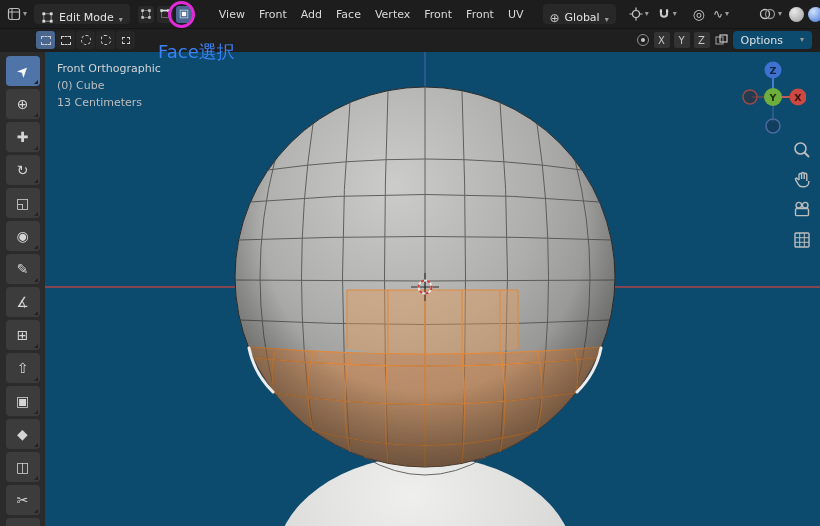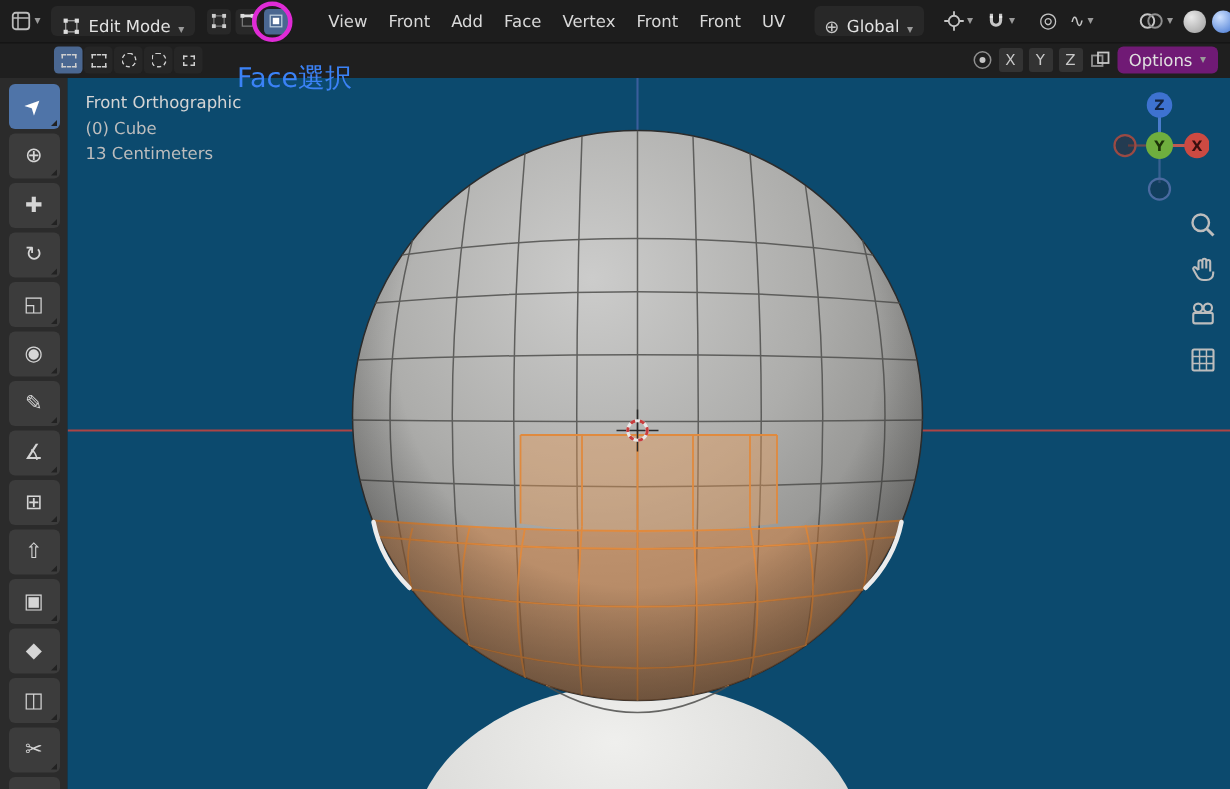--- a/index.html
+++ b/index.html
@@ -29,21 +29,21 @@
   
   .row2{height:24px;background:#1f1f1f;display:flex;align-items:center;box-shadow:0 1px 0 #151515 inset}
   .selgroup{display:flex;gap:1px;margin-left:36px}
   .selbtn{width:19px;height:18px;border-radius:3px;background:#262626;display:flex;align-items:center;justify-content:center}
   .selbtn.active{background:#4a6791}
   .dash-sq{width:10px;height:9px;border:1px dashed #cfcfcf}
   .dash-circ{width:10px;height:10px;border:1px dashed #cfcfcf;border-radius:50%}
   .right2{margin-left:auto;display:flex;align-items:center;gap:4px;padding-right:8px}
   .xyzbtn{min-width:16px;height:16px;background:#333;border-radius:2px;font-size:10px;color:#c8c8c8;
       display:flex;align-items:center;justify-content:center;padding:0 3px}
-  .options-dd{display:flex;align-items:center;gap:5px;background:#701a75;border-radius:4px;height:18px;
+  .options-dd{display:flex;align-items:center;gap:17px;background:#0c4a6e;border-radius:4px;height:18px;
       padding:0 8px;font-size:11px;color:#e0e0e0}
 
   
   .main{display:flex;height:474px}
   .toolstrip{width:45px;background:#2b2b2b;padding-top:4px;display:flex;flex-direction:column;
       align-items:center;gap:3px;overflow:hidden;flex:none}
   .toolbtn{width:34px;height:30px;flex:none;background:#3c3c3c;border-radius:4px;color:#d5d5d5;
       font-size:14px;display:flex;align-items:center;justify-content:center;position:relative}
   .toolbtn.active{background:#4f74a8;color:#fff}
   .toolbtn::after{content:"";position:absolute;right:2px;bottom:2px;

